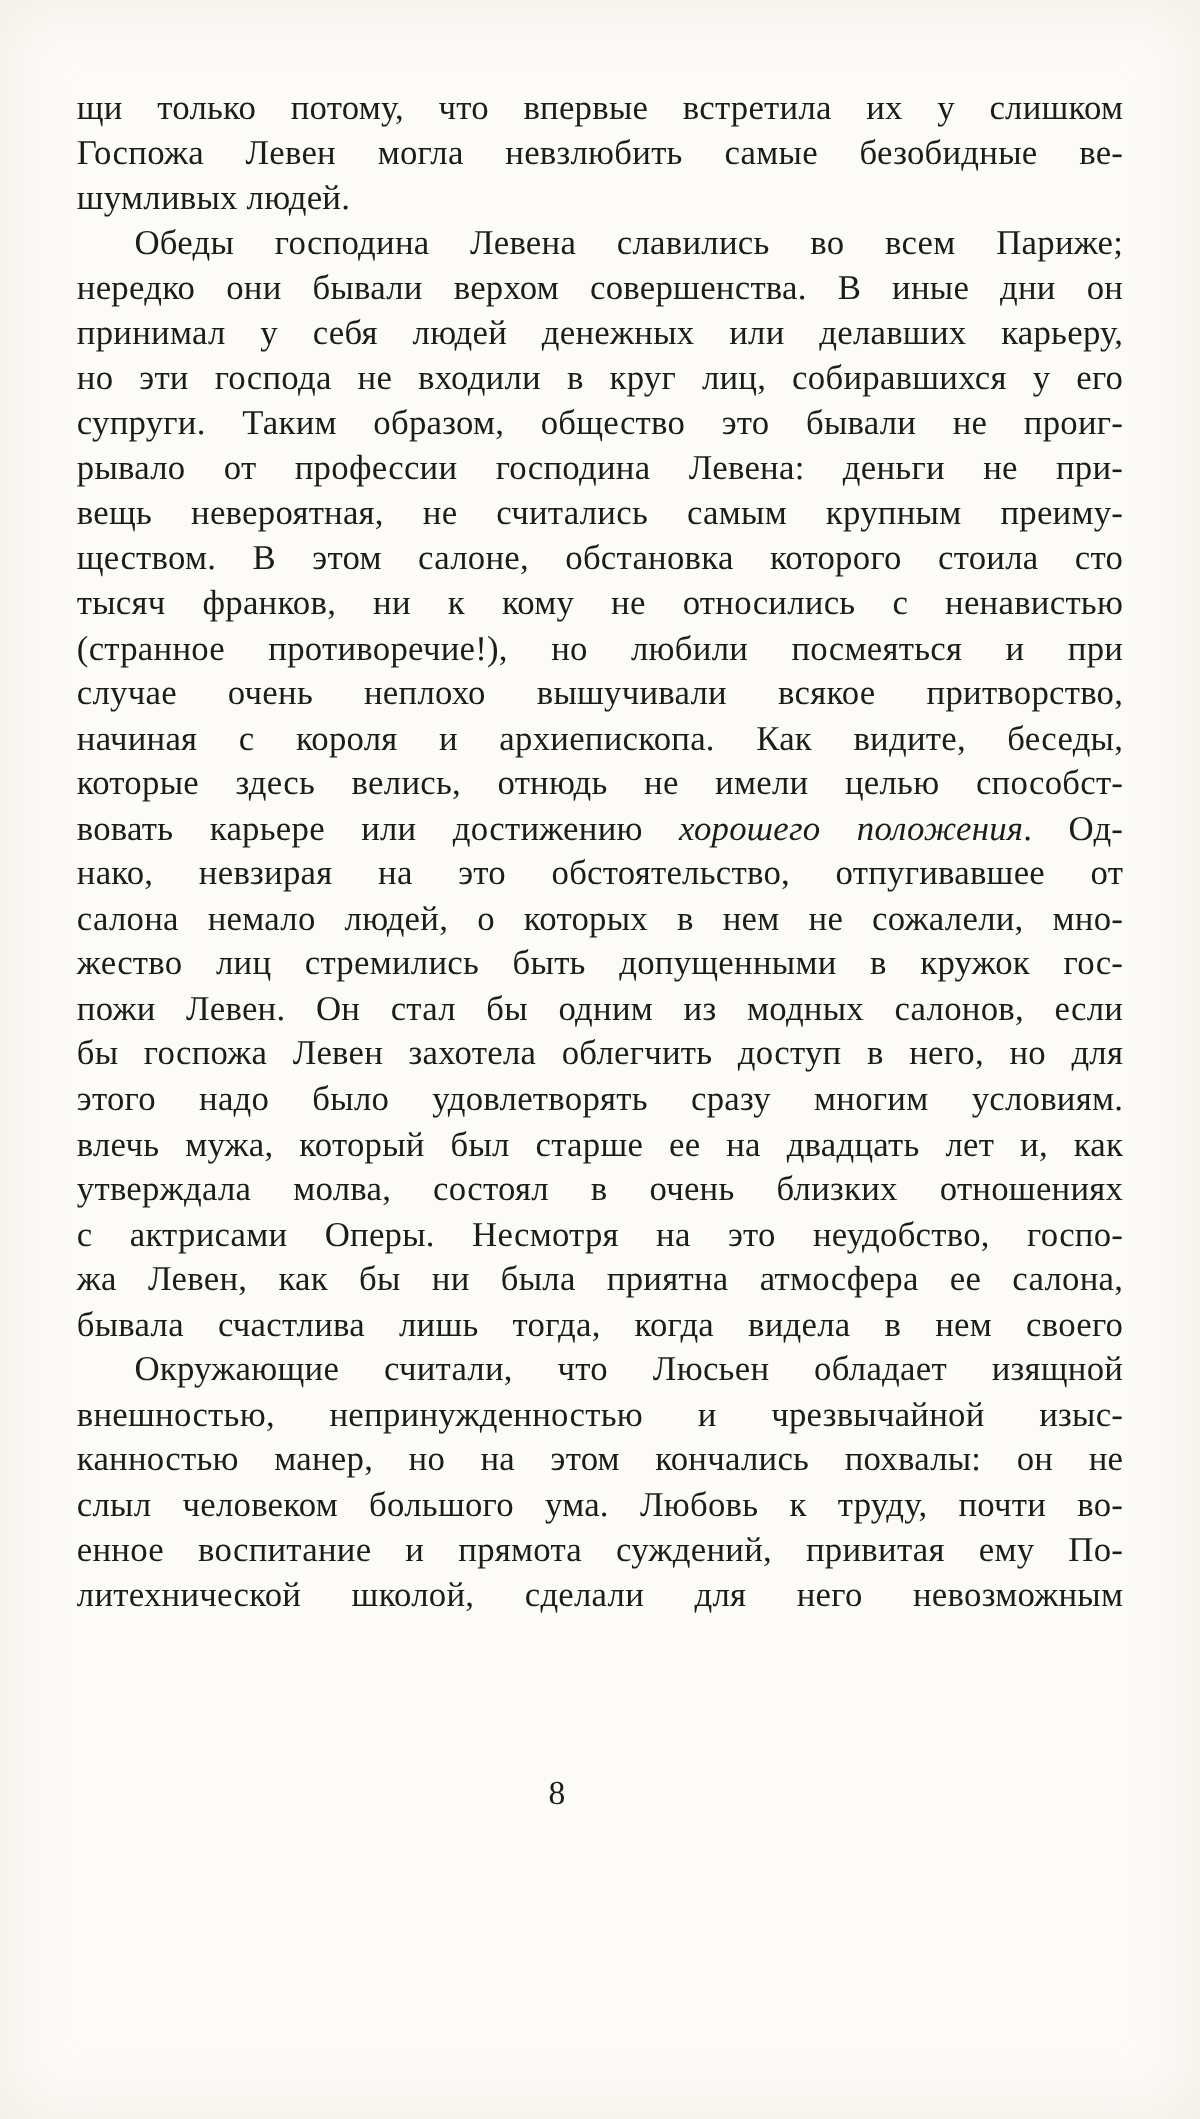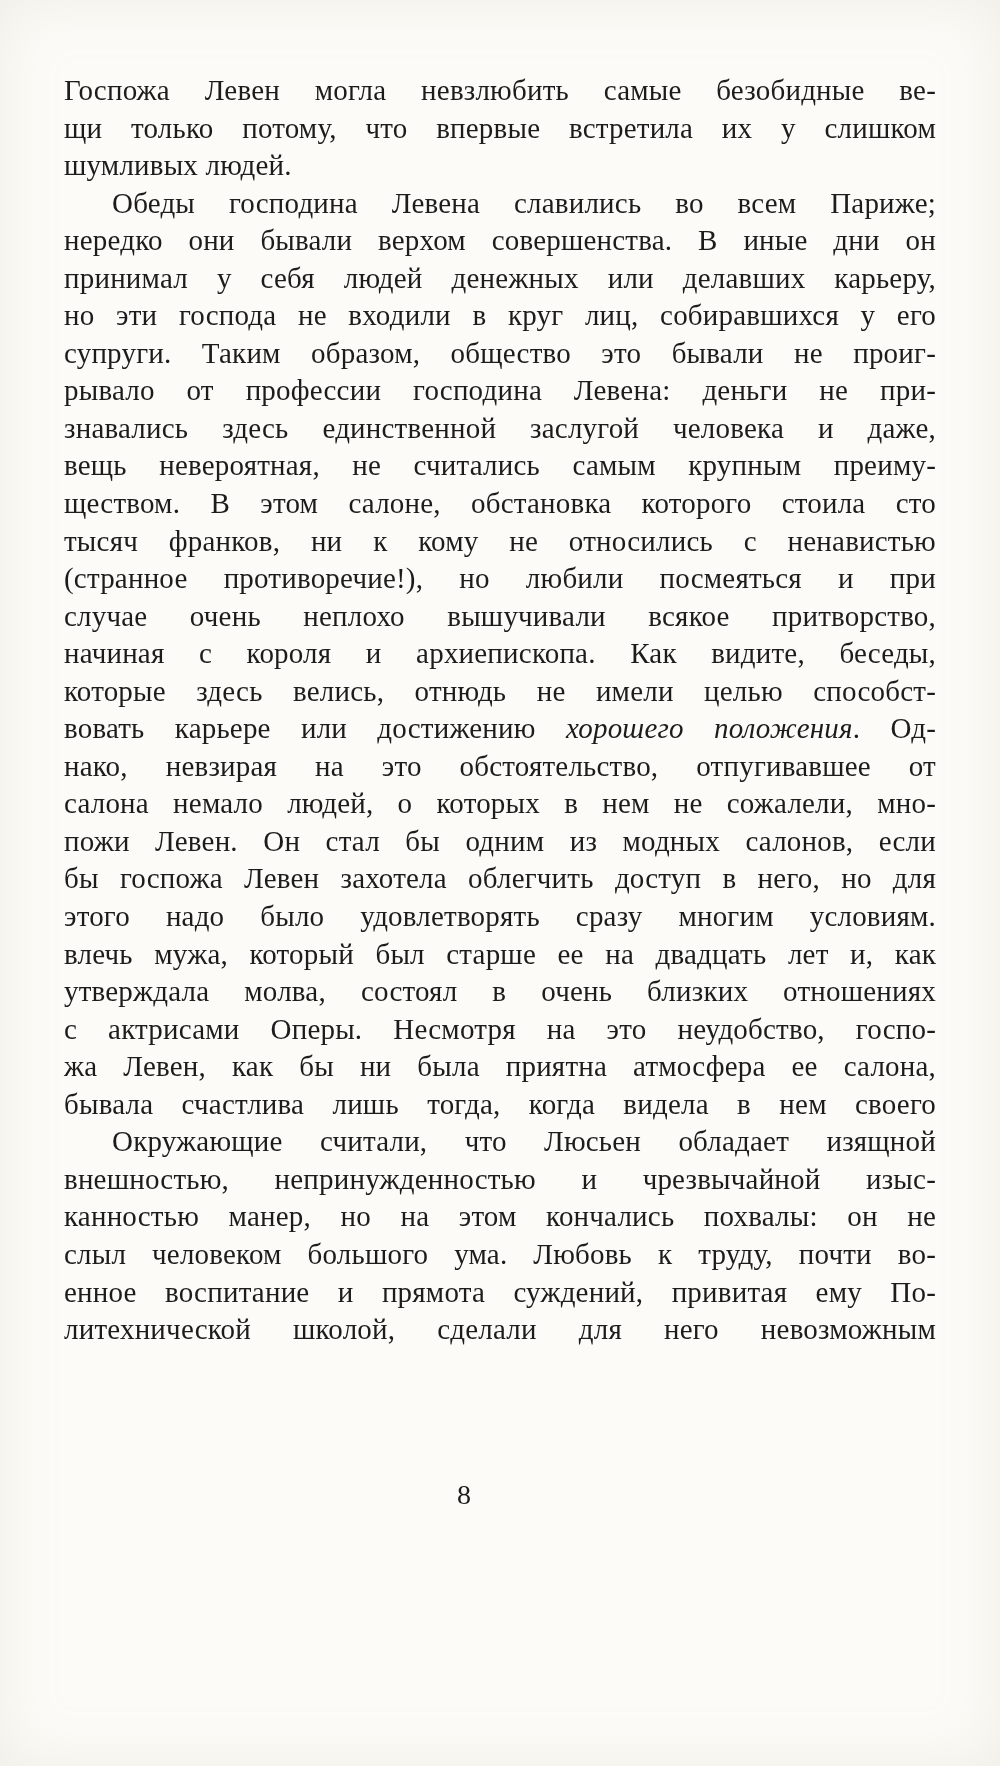--- a/index.html
+++ b/index.html
@@ -56,42 +56,42 @@
     line-height: 34px;
     color: #1c1c1c;
   }
 </style>
 </head>
 <body>
 
 <div class="page">
   <div class="text-block" id="text-block">
       <div class="para">
+        <div class="line"><span>щи только потому, что впервые встретила их у слишком</span></div>
         <div class="line"><span>Госпожа Левен могла невзлюбить самые безобидные ве-</span></div>
-        <div class="line"><span>щи только потому, что впервые встретила их у слишком</span></div>
         <div class="line para-end"><span>шумливых людей.</span></div>
       </div>
       <div class="para indent">
         <div class="line"><span>Обеды господина Левена славились во всем Париже;</span></div>
         <div class="line"><span>нередко они бывали верхом совершенства. В иные дни он</span></div>
         <div class="line"><span>принимал у себя людей денежных или делавших карьеру,</span></div>
         <div class="line"><span>но эти господа не входили в круг лиц, собиравшихся у его</span></div>
         <div class="line"><span>супруги. Таким образом, общество это бывали не проиг-</span></div>
         <div class="line"><span>рывало от профессии господина Левена: деньги не при-</span></div>
-        <div class="line"><span>знавались здесь единственной заслугой человека и даже,</span></div>
         <div class="line"><span>вещь невероятная, не считались самым крупным преиму-</span></div>
         <div class="line"><span>ществом. В этом салоне, обстановка которого стоила сто</span></div>
         <div class="line"><span>тысяч франков, ни к кому не относились с ненавистью</span></div>
         <div class="line"><span>(странное противоречие!), но любили посмеяться и при</span></div>
         <div class="line"><span>случае очень неплохо вышучивали всякое притворство,</span></div>
         <div class="line"><span>начиная с короля и архиепископа. Как видите, беседы,</span></div>
         <div class="line"><span>которые здесь велись, отнюдь не имели целью способст-</span></div>
         <div class="line"><span>вовать карьере или достижению </span><span class="italic">хорошего положения</span><span>. Од-</span></div>
         <div class="line"><span>нако, невзирая на это обстоятельство, отпугивавшее от</span></div>
         <div class="line"><span>салона немало людей, о которых в нем не сожалели, мно-</span></div>
+        <div class="line"><span>жество лиц стремились быть допущенными в кружок гос-</span></div>
         <div class="line"><span>пожи Левен. Он стал бы одним из модных салонов, если</span></div>
         <div class="line"><span>бы госпожа Левен захотела облегчить доступ в него, но для</span></div>
         <div class="line"><span>этого надо было удовлетворять сразу многим условиям.</span></div>
         <div class="line"><span>влечь мужа, который был старше ее на двадцать лет и, как</span></div>
         <div class="line"><span>утверждала молва, состоял в очень близких отношениях</span></div>
         <div class="line"><span>с актрисами Оперы. Несмотря на это неудобство, госпо-</span></div>
         <div class="line"><span>жа Левен, как бы ни была приятна атмосфера ее салона,</span></div>
         <div class="line"><span>бывала счастлива лишь тогда, когда видела в нем своего</span></div>
       </div>
       <div class="para indent">

